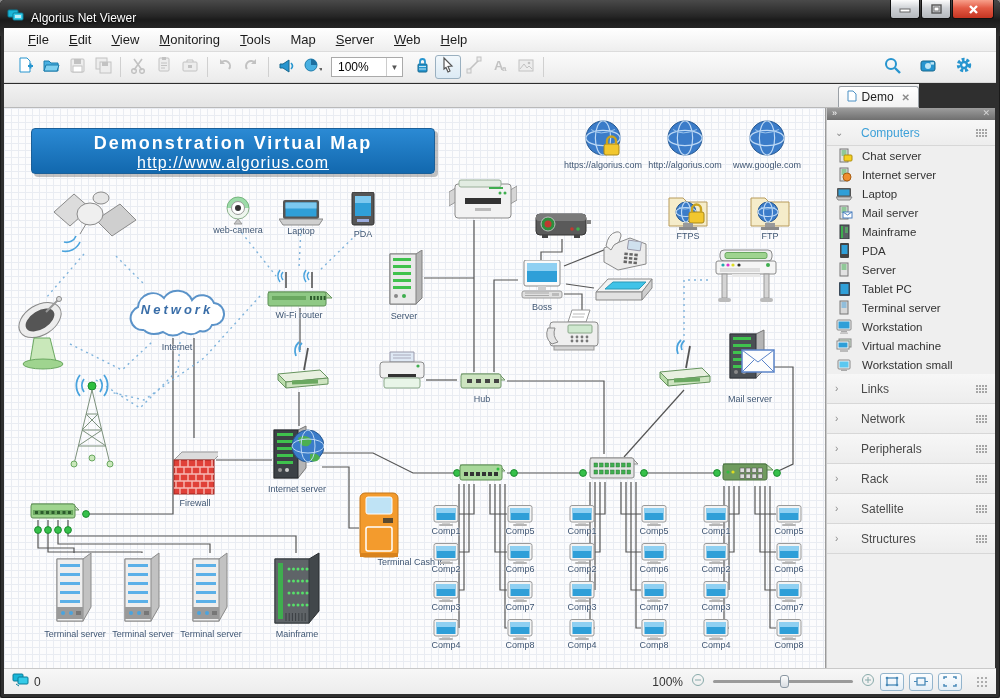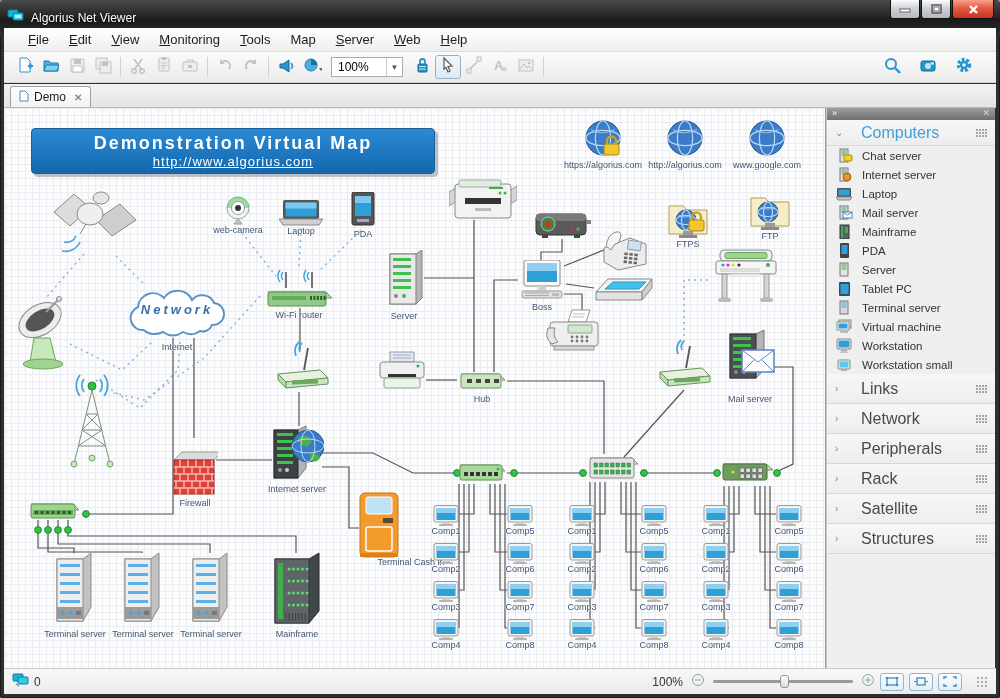--- a/index.html
+++ b/index.html
@@ -17,41 +17,41 @@
   .menuitem u{text-decoration:underline;}
   
   .toolbar{position:absolute;left:4px;top:52px;width:992px;height:31px;background:linear-gradient(#fbfbfb,#ebebeb);border-bottom:1px solid #d6d6d6;display:flex;align-items:center;padding-left:8px;}
   .tbtn{width:26px;height:24px;display:flex;align-items:center;justify-content:center;border:1px solid transparent;border-radius:3px;}
   .tbtn.pressed{border-color:#9ab0c0;background:linear-gradient(#f2f8fc,#dcEAf4);}
   .tsep{width:1px;height:20px;background:#d0d0d0;margin:0 4px;}
   .zoombox{width:72px;height:20px;border:1px solid #aaa;background:#fff;font-size:12px;display:flex;align-items:center;padding-left:6px;position:relative;margin:0 6px;}
   .zoombox .caret{position:absolute;right:0;top:0;width:16px;height:18px;border-left:1px solid #ccc;display:flex;align-items:center;justify-content:center;color:#555;font-size:8px;}
   .tb-right{margin-left:auto;display:flex;align-items:center;margin-right:14px;}
   
-  .tabbar{position:absolute;left:4px;top:84px;width:992px;height:24px;background:linear-gradient(#f2f2f2,#e4e4e4);border-bottom:1px solid #b9b9b9;display:flex;align-items:flex-end;padding-left:6px;}
+  .tabbar{position:absolute;left:4px;top:84px;width:915px;height:24px;background:linear-gradient(#f2f2f2,#e4e4e4);border-bottom:1px solid #b9b9b9;display:flex;align-items:flex-end;padding-left:6px;justify-content:flex-end;}
   .tab{height:21px;background:linear-gradient(#ffffff,#f2f2f2);border:1px solid #9aa0a6;border-bottom:none;border-radius:3px 3px 0 0;display:flex;align-items:center;padding:0 8px;font-size:12px;color:#222;}
   .tab .x{color:#8a8a8a;font-size:10px;font-weight:bold;margin-left:8px;}
   
   .content{position:absolute;left:4px;top:108px;width:992px;height:560px;display:flex;}
   .canvas{position:relative;width:822px;height:560px;background-color:#fcfcfd;border-right:1px solid #9a9a9a;overflow:hidden;
     background-image:linear-gradient(to right,#e9ecf2 1px,transparent 1px),linear-gradient(to bottom,#e9ecf2 1px,transparent 1px),linear-gradient(to right,#dee3eb 1px,transparent 1px),linear-gradient(to bottom,#dee3eb 1px,transparent 1px);
     background-size:7px 7px,7px 7px,35px 35px,35px 35px;}
   .banner{position:absolute;left:27px;top:20px;width:404px;height:46px;background:linear-gradient(#2b8ad4,#1268ae);border:1px solid #1b5f98;border-radius:4px;box-shadow:3px 3px 0 rgba(120,120,120,.45);text-align:center;color:#fff;}
   .banner .l1{font-size:18px;font-weight:bold;letter-spacing:2px;margin-top:4px;}
-  .banner .l2{font-size:13px;text-decoration:underline;letter-spacing:1px;}
+  .banner .l2{font-size:16px;text-decoration:underline;letter-spacing:1px;}
   .edgelayer{position:absolute;left:0;top:0;pointer-events:none;}
   .node{position:absolute;}
   .nlabel{position:absolute;left:50%;transform:translateX(-50%);white-space:nowrap;font-size:9px;color:#3d5472;text-shadow:0 0 2px #fff,0 0 2px #fff;}
   .cloudtext{position:absolute;width:100%;text-align:center;top:20px;font-size:13px;font-weight:bold;font-style:italic;letter-spacing:3px;color:#3a6ea8;}
   
   .sidepanel{position:relative;width:169px;height:560px;background:#efefef;border-left:1px solid #c9c9c9;}
   .panelstrip{height:12px;background:linear-gradient(#9d9d9d,#6f6f6f);color:#fff;font-size:9px;line-height:11px;padding:0 5px;display:flex;justify-content:space-between;}
   .sect{border-bottom:1px solid #d7d7d7;background:linear-gradient(#f7f7f7,#ededed);height:30px;display:flex;align-items:center;padding:0 8px;}
   .sect .chev{width:16px;color:#8a8a8a;font-size:10px;}
-  .sect .slabel{flex:1;font-size:16px;color:#4a4a4a;padding-left:10px;}
+  .sect .slabel{flex:1;font-size:12px;color:#4a4a4a;padding-left:10px;}
   .sect.open .slabel{color:#3da0d8;}
   .sect .handle{color:#aaa;}
   .compheader{height:26px;}
   .item{height:19px;display:flex;align-items:center;padding-left:9px;font-size:11.5px;color:#333;}
   .item .ic{width:17px;height:15px;margin-right:9px;flex:none;}
   
   .statusbar{position:absolute;left:4px;top:668px;width:992px;height:26px;background:linear-gradient(#f7f7f7,#ececec);border-top:1px solid #c9c9c9;display:flex;align-items:center;padding:0 8px;}
   .statusbar .cnt{font-size:12px;color:#333;margin-left:4px;}
   .sb-right{margin-left:auto;display:flex;align-items:center;}
   .sb-zoom{font-size:12px;color:#333;margin-right:8px;}
@@ -382,21 +382,21 @@
             <ellipse cx="21" cy="18" rx="7.65" ry="17" fill="none" stroke="#bcd8f5" stroke-width="1.2"></ellipse>
             <ellipse cx="21" cy="18" rx="17" ry="7.65" fill="none" stroke="#bcd8f5" stroke-width="1.2"></ellipse>
             <path d="M9.100000000000001 9.5 q8.5 6.800000000000001 23.799999999999997 0" fill="none" stroke="#9cc4ec"></path>
           </svg><div class="nlabel" style="top: 40px;">http://algorius.com</div></div>
         <div class="node" style="left: 742px; top: 12px; width: 42px; height: 38px; text-align: center;"><svg width="42" height="38" viewBox="0 0 42 38">
             <circle cx="21" cy="18" r="17" fill="#3b7cc9" stroke="#24568f"></circle>
             <ellipse cx="21" cy="18" rx="7.65" ry="17" fill="none" stroke="#bcd8f5" stroke-width="1.2"></ellipse>
             <ellipse cx="21" cy="18" rx="17" ry="7.65" fill="none" stroke="#bcd8f5" stroke-width="1.2"></ellipse>
             <path d="M9.100000000000001 9.5 q8.5 6.800000000000001 23.799999999999997 0" fill="none" stroke="#9cc4ec"></path>
           </svg><div class="nlabel" style="top: 40px;">www.google.com</div></div>
-        <div class="node" style="left: 663px; top: 92px; width: 42px; height: 35px;"><svg width="42" height="38" viewBox="0 0 42 38">
+        <div class="node" style="left: 663px; top: 84px; width: 42px; height: 35px;"><svg width="42" height="38" viewBox="0 0 42 38">
             <path d="M2 6 h14 l4 4 h20 v24 h-38 z" fill="#f5ecca" stroke="#b89b5a"></path>
             <circle cx="19" cy="20" r="10" fill="#3b7cc9" stroke="#24568f"></circle>
             <ellipse cx="19" cy="20" rx="4.5" ry="10" fill="none" stroke="#bcd8f5" stroke-width="1.2"></ellipse>
             <ellipse cx="19" cy="20" rx="10" ry="4.5" fill="none" stroke="#bcd8f5" stroke-width="1.2"></ellipse>
             <path d="M12 15 q5 4 14 0" fill="none" stroke="#9cc4ec"></path>
             <rect x="22" y="20" width="15" height="11" rx="2" fill="#f2c72e" stroke="#a8871a"></rect>
             <path d="M25 20 v-3 a4.5 4.5 0 0 1 9 0 v3" fill="none" stroke="#c9a31f" stroke-width="2.4"></path>
             <rect x="16" y="31" width="10" height="4" fill="#999"></rect>
             <rect x="12" y="35" width="18" height="3" fill="#8a8a8a"></rect>
           </svg><div class="nlabel" style="top: 39px;">FTPS</div></div>
@@ -1017,35 +1017,35 @@
           </div>
           <div class="item">
             <span class="ic"><svg width="17" height="15" viewBox="0 0 17 15">
                 <rect x="4" y="1" width="8" height="13" fill="#d8d8d8" stroke="#777"></rect>
                 <path d="M5.5 3 h5 M5.5 5 h5 M5.5 7 h5" stroke="#4aa3dd"></path>
               </svg></span>
             <span>Terminal server</span>
           </div>
           <div class="item">
             <span class="ic"><svg width="17" height="15" viewBox="0 0 17 15">
+                <rect x="1" y="1" width="14" height="10" rx="1" fill="#eee" stroke="#888"></rect>
+                <rect x="2.5" y="2.5" width="11" height="7" fill="#2f9fd8"></rect>
+                <rect x="5" y="12" width="6" height="1.5" fill="#aaa"></rect>
+                <rect x="4" y="13.5" width="8" height="1.5" fill="#c5c5c5"></rect>
+              </svg></span>
+            <span>Workstation</span>
+          </div>
+          <div class="item">
+            <span class="ic"><svg width="17" height="15" viewBox="0 0 17 15">
                 <rect x="3" y="1" width="12" height="8" fill="#cfe3cf" stroke="#888"></rect>
                 <rect x="1" y="3" width="12" height="8" fill="#fff" stroke="#888"></rect>
                 <rect x="2.5" y="4.5" width="9" height="5" fill="#2f9fd8"></rect>
                 <rect x="4" y="12" width="8" height="2" fill="#bbb"></rect>
               </svg></span>
             <span>Virtual machine</span>
-          </div>
-          <div class="item">
-            <span class="ic"><svg width="17" height="15" viewBox="0 0 17 15">
-                <rect x="1" y="1" width="14" height="10" rx="1" fill="#eee" stroke="#888"></rect>
-                <rect x="2.5" y="2.5" width="11" height="7" fill="#2f9fd8"></rect>
-                <rect x="5" y="12" width="6" height="1.5" fill="#aaa"></rect>
-                <rect x="4" y="13.5" width="8" height="1.5" fill="#c5c5c5"></rect>
-              </svg></span>
-            <span>Workstation</span>
           </div>
           <div class="item">
             <span class="ic"><svg width="17" height="15" viewBox="0 0 17 15">
                 <rect x="2" y="3" width="12" height="9" rx="1" fill="#eee" stroke="#888"></rect>
                 <rect x="3.5" y="4.5" width="9" height="6" fill="#5bc8f0"></rect>
                 <rect x="5" y="12.5" width="6" height="1.5" fill="#aaa"></rect>
               </svg></span>
             <span>Workstation small</span>
           </div>
           <div class="sect">

